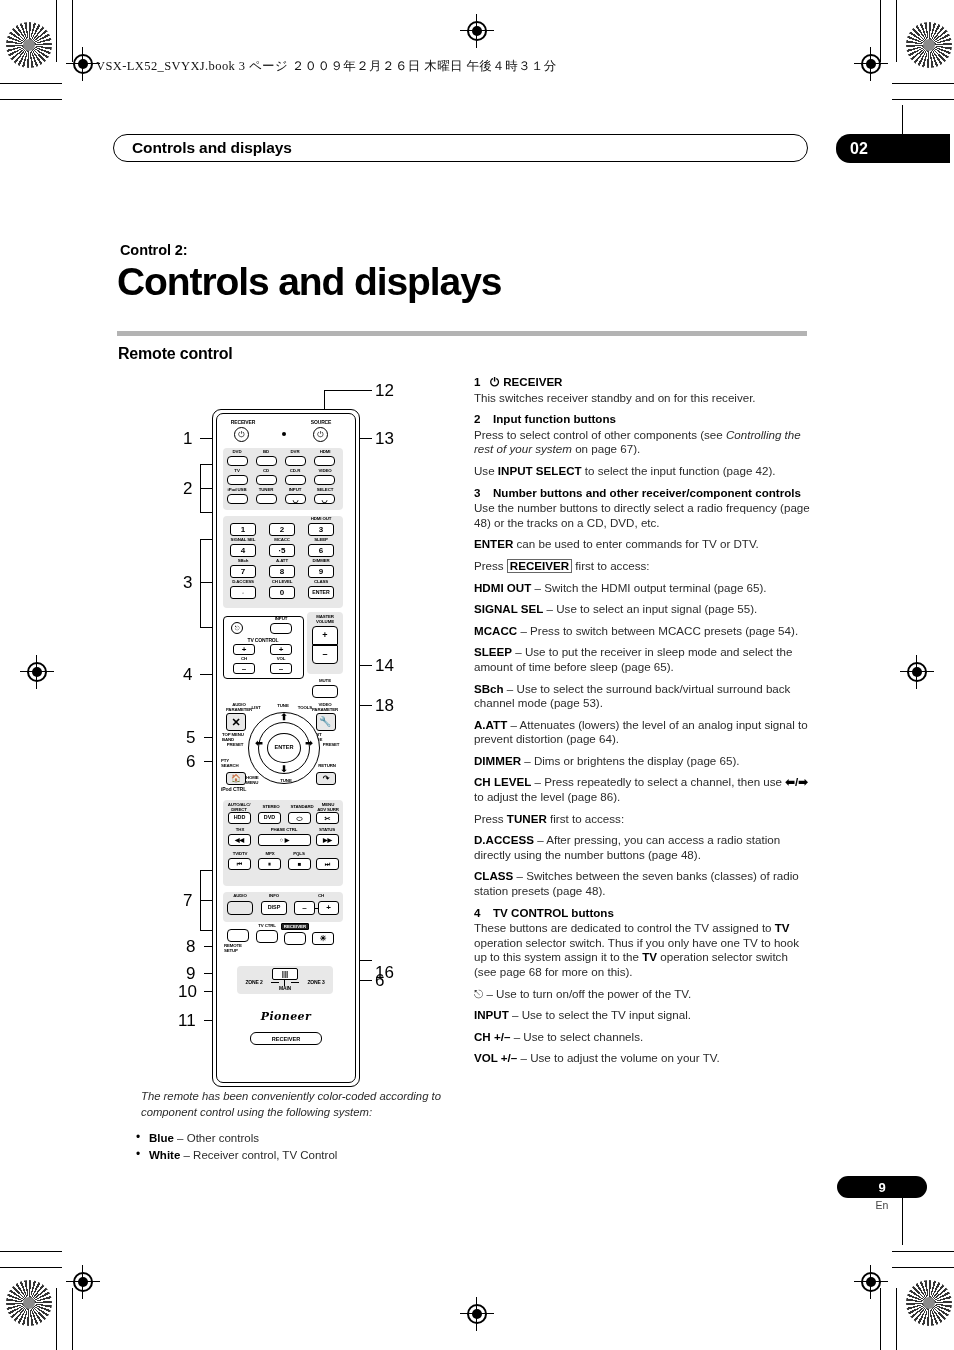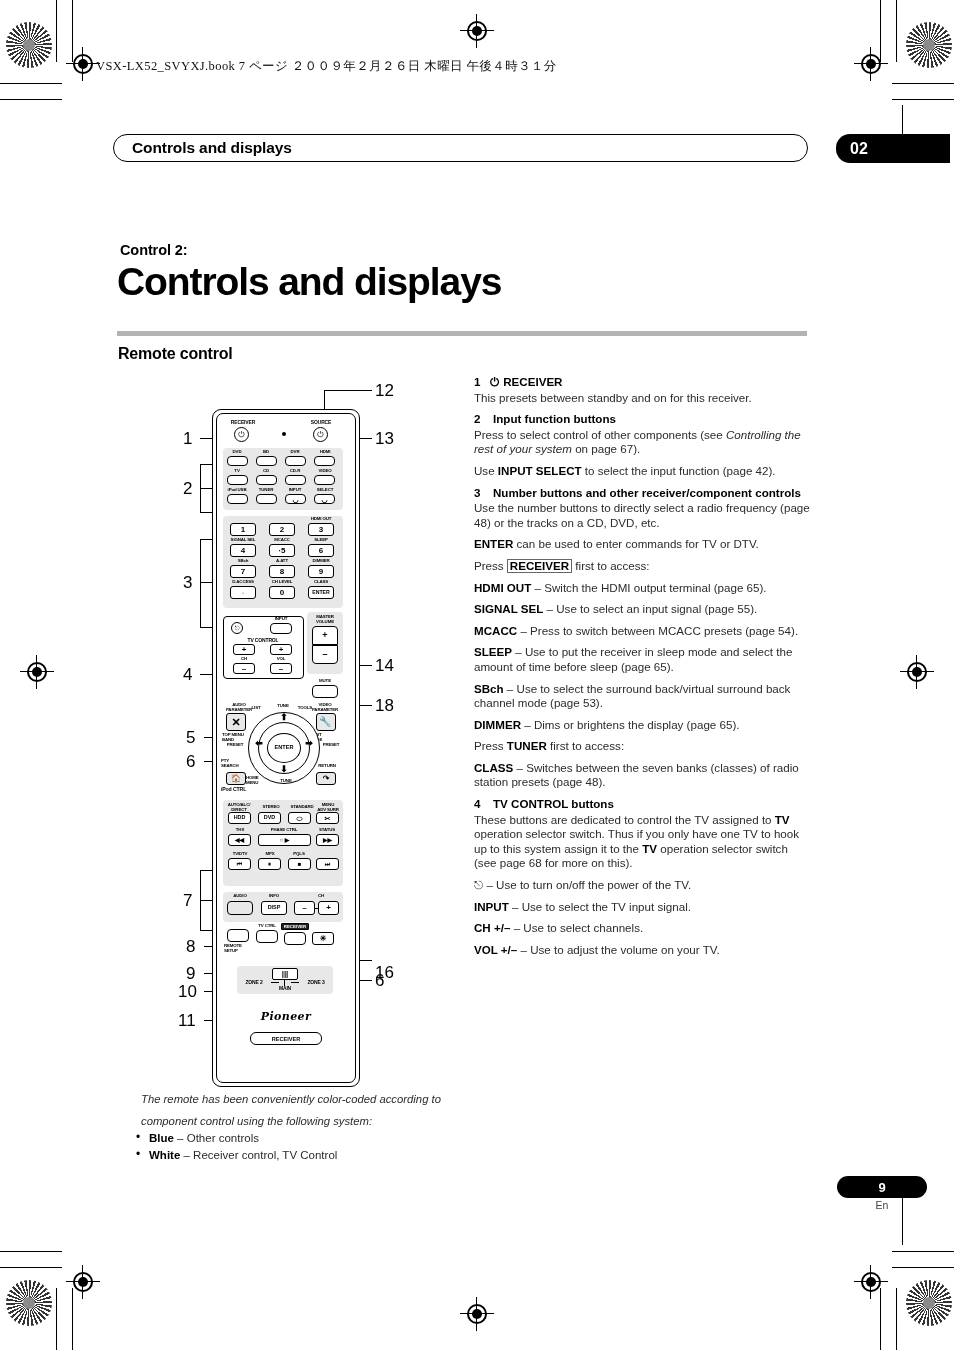--- a/index.html
+++ b/index.html
@@ -91,21 +91,21 @@
   i{ font-style:italic; }
   .keybox{
     display:inline-block; border:1.1px solid #666; padding:0 2px;
     font-weight:bold; color:#000; line-height:12px;
   }
   .pwr{ font-family:"DejaVu Sans", sans-serif; }
 
   
   .caption{
     position:absolute; left:141px; top:1088px; width:312px;
-    font-size:11.3px; line-height:22px; font-style:italic; color:#2b2b2b;
+    font-size:11.3px; line-height:16px; font-style:italic; color:#2b2b2b;
   }
   .bullets{
     position:absolute; left:133px; top:1130px; width:330px;
     font-size:11.5px; line-height:17px; color:#2b2b2b;
   }
   .bullets div{ padding-left:16px; position:relative; }
   .bullets div::before{
     content:"\2022"; position:absolute; left:3px; top:-1px; font-size:12px; color:#000;
   }
 
@@ -231,49 +231,52 @@
 <div class="trim" style="left:0;top:1267px;width:62px;height:1.4px;"></div>
 <div class="trim" style="left:56px;top:1288px;width:1.4px;height:62px;"></div>
 <div class="trim" style="left:72px;top:1288px;width:1.4px;height:62px;"></div>
 <div class="trim" style="left:892px;top:1251px;width:62px;height:1.4px;"></div>
 <div class="trim" style="left:892px;top:1267px;width:62px;height:1.4px;"></div>
 <div class="trim" style="left:880px;top:1288px;width:1.4px;height:62px;"></div>
 <div class="trim" style="left:896px;top:1288px;width:1.4px;height:62px;"></div>
 <div class="trim" style="left:902px;top:1185px;width:1.4px;height:60px;"></div>
 <div class="trim" style="left:902px;top:105px;width:1.4px;height:42px;"></div>
 
-<div class="filehdr">VSX-LX52_SVYXJ.book   7 ページ   ２００９年２月２６日   木曜日   午後４時３１分</div>
+<div class="filehdr">VSX-LX52_SVYXJ.book   3 ページ   ２００９年２月２６日   木曜日   午後４時３１分</div>
 
 <div class="runhead">
   <span>Controls and displays</span>
 </div>
 <div class="chapnum">02</div>
 
 <div class="chap-label">Control 2:</div>
 <div class="chap-title">Controls and displays</div>
 <div class="rule"></div>
 <div class="sec-title">Remote control</div>
 
 <div class="col-right" id="right-col">
     <div class="itm-head"><span class="n1">1</span><span class="pwr">⏻ </span>RECEIVER</div>
-    <p>This presets between standby and on for this receiver.</p>
+    <p>This switches receiver standby and on for this receiver.</p>
     <div class="itm-head"><span class="n">2</span>Input function buttons</div>
     <p>Press to select control of other components (see <i>Controlling the rest of your system</i> on page 67).</p>
     <p>Use <b>INPUT SELECT</b> to select the input function (page 42).</p>
     <div class="itm-head"><span class="n">3</span>Number buttons and other receiver/component controls</div>
     <p>Use the number buttons to directly select a radio frequency (page 48) or the tracks on a CD, DVD, etc.</p>
     <p><b>ENTER</b> can be used to enter commands for TV or DTV.</p>
     <p>Press <span class="keybox">RECEIVER</span> first to access:</p>
     <p class="sub"><b>HDMI OUT</b> – Switch the HDMI output terminal (page 65).</p>
     <p class="sub"><b>SIGNAL SEL</b> – Use to select an input signal (page 55).</p>
     <p class="sub"><b>MCACC</b> – Press to switch between MCACC presets (page 54).</p>
     <p class="sub"><b>SLEEP</b> – Use to put the receiver in sleep mode and select the amount of time before sleep (page 65).</p>
     <p class="sub"><b>SBch</b> – Use to select the surround back/virtual surround back channel mode (page 53).</p>
+    <p class="sub"><b>A.ATT</b> – Attenuates (lowers) the level of an analog input signal to prevent distortion (page 64).</p>
     <p class="sub"><b>DIMMER</b> – Dims or brightens the display (page 65).</p>
+    <p class="sub"><b>CH LEVEL</b> – Press repeatedly to select a channel, then use <b>⬅/➡</b> to adjust the level (page 86).</p>
     <p>Press <b>TUNER</b> first to access:</p>
+    <p class="sub"><b>D.ACCESS</b> – After pressing, you can access a radio station directly using the number buttons (page 48).</p>
     <p class="sub"><b>CLASS</b> – Switches between the seven banks (classes) of radio station presets (page 48).</p>
     <div class="itm-head"><span class="n">4</span>TV CONTROL buttons</div>
     <p>These buttons are dedicated to control the TV assigned to <b>TV</b> operation selector switch. Thus if you only have one TV to hook up to this system assign it to the <b>TV</b> operation selector switch (see page 68 for more on this).</p>
     <p class="sub"><span class="pwr">⎋</span> – Use to turn on/off the power of the TV.</p>
     <p class="sub"><b>INPUT</b> – Use to select the TV input signal.</p>
     <p class="sub"><b>CH +/–</b> – Use to select channels.</p>
     <p class="sub"><b>VOL +/–</b> – Use to adjust the volume on your TV.</p>
   </div>
 
 <div class="caption">The remote has been conveniently color-coded according to component control using the following system:</div>

